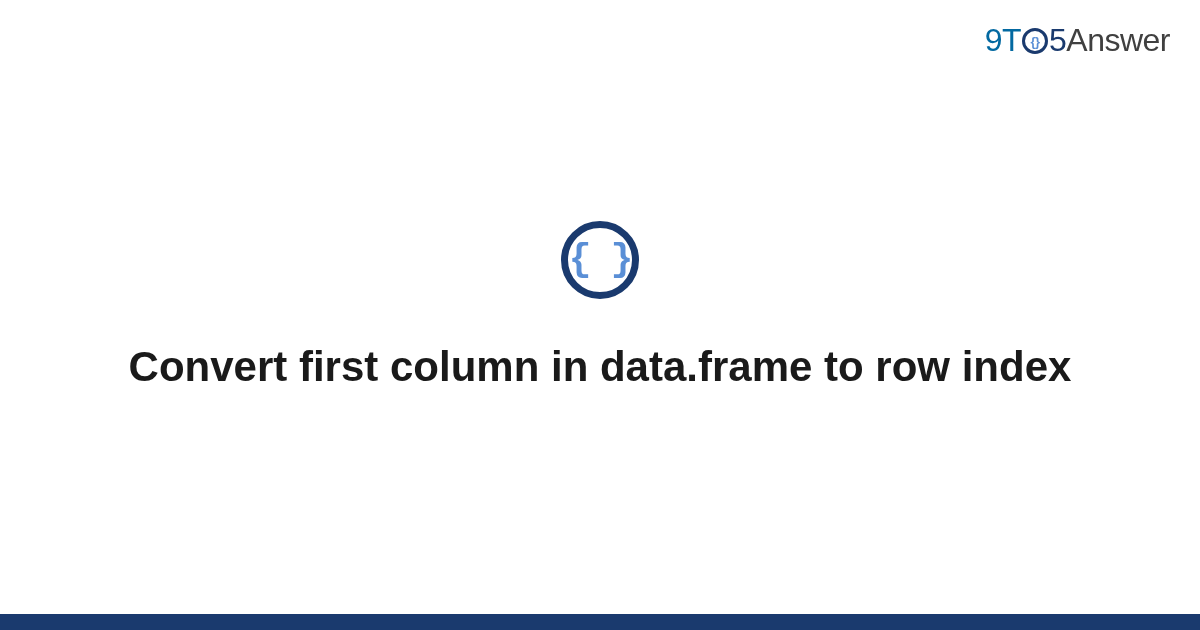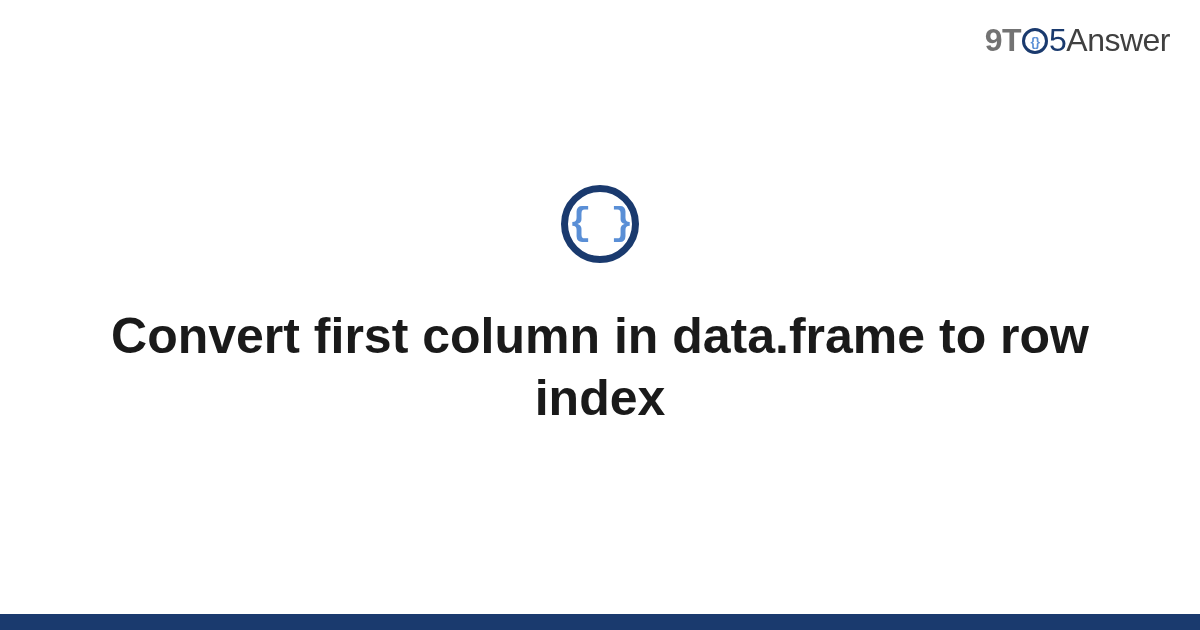--- a/index.html
+++ b/index.html
@@ -17,22 +17,22 @@
     }
     .logo {
       position: absolute;
       top: 22px;
       right: 30px;
       font-size: 32px;
       font-weight: 400;
       letter-spacing: -0.5px;
     }
     .logo-9t {
-      color: #737373;
-      font-weight: 700;
+      color: #0369a1;
+      font-weight: 400;
       text-align: center;
     }
     .logo-o-wrap {
       display: inline-block;
       position: relative;
       vertical-align: baseline;
     }
     .logo-o {
       display: inline-block;
       width: 26px;
@@ -96,21 +96,21 @@
     .braces {
       color: #5a8fd6;
       font-size: 38px;
       font-weight: 700;
       letter-spacing: -2px;
       line-height: 1;
       font-family: Consolas, "Courier New", monospace;
     }
     .title {
       color: #1a1a1a;
-      font-size: 50px;
+      font-size: 42px;
       font-weight: 700;
       text-align: center;
       line-height: 1.25;
       max-width: 1000px;
     }
     .footer-bar {
       position: absolute;
       bottom: 0;
       left: 0;
       right: 0;

